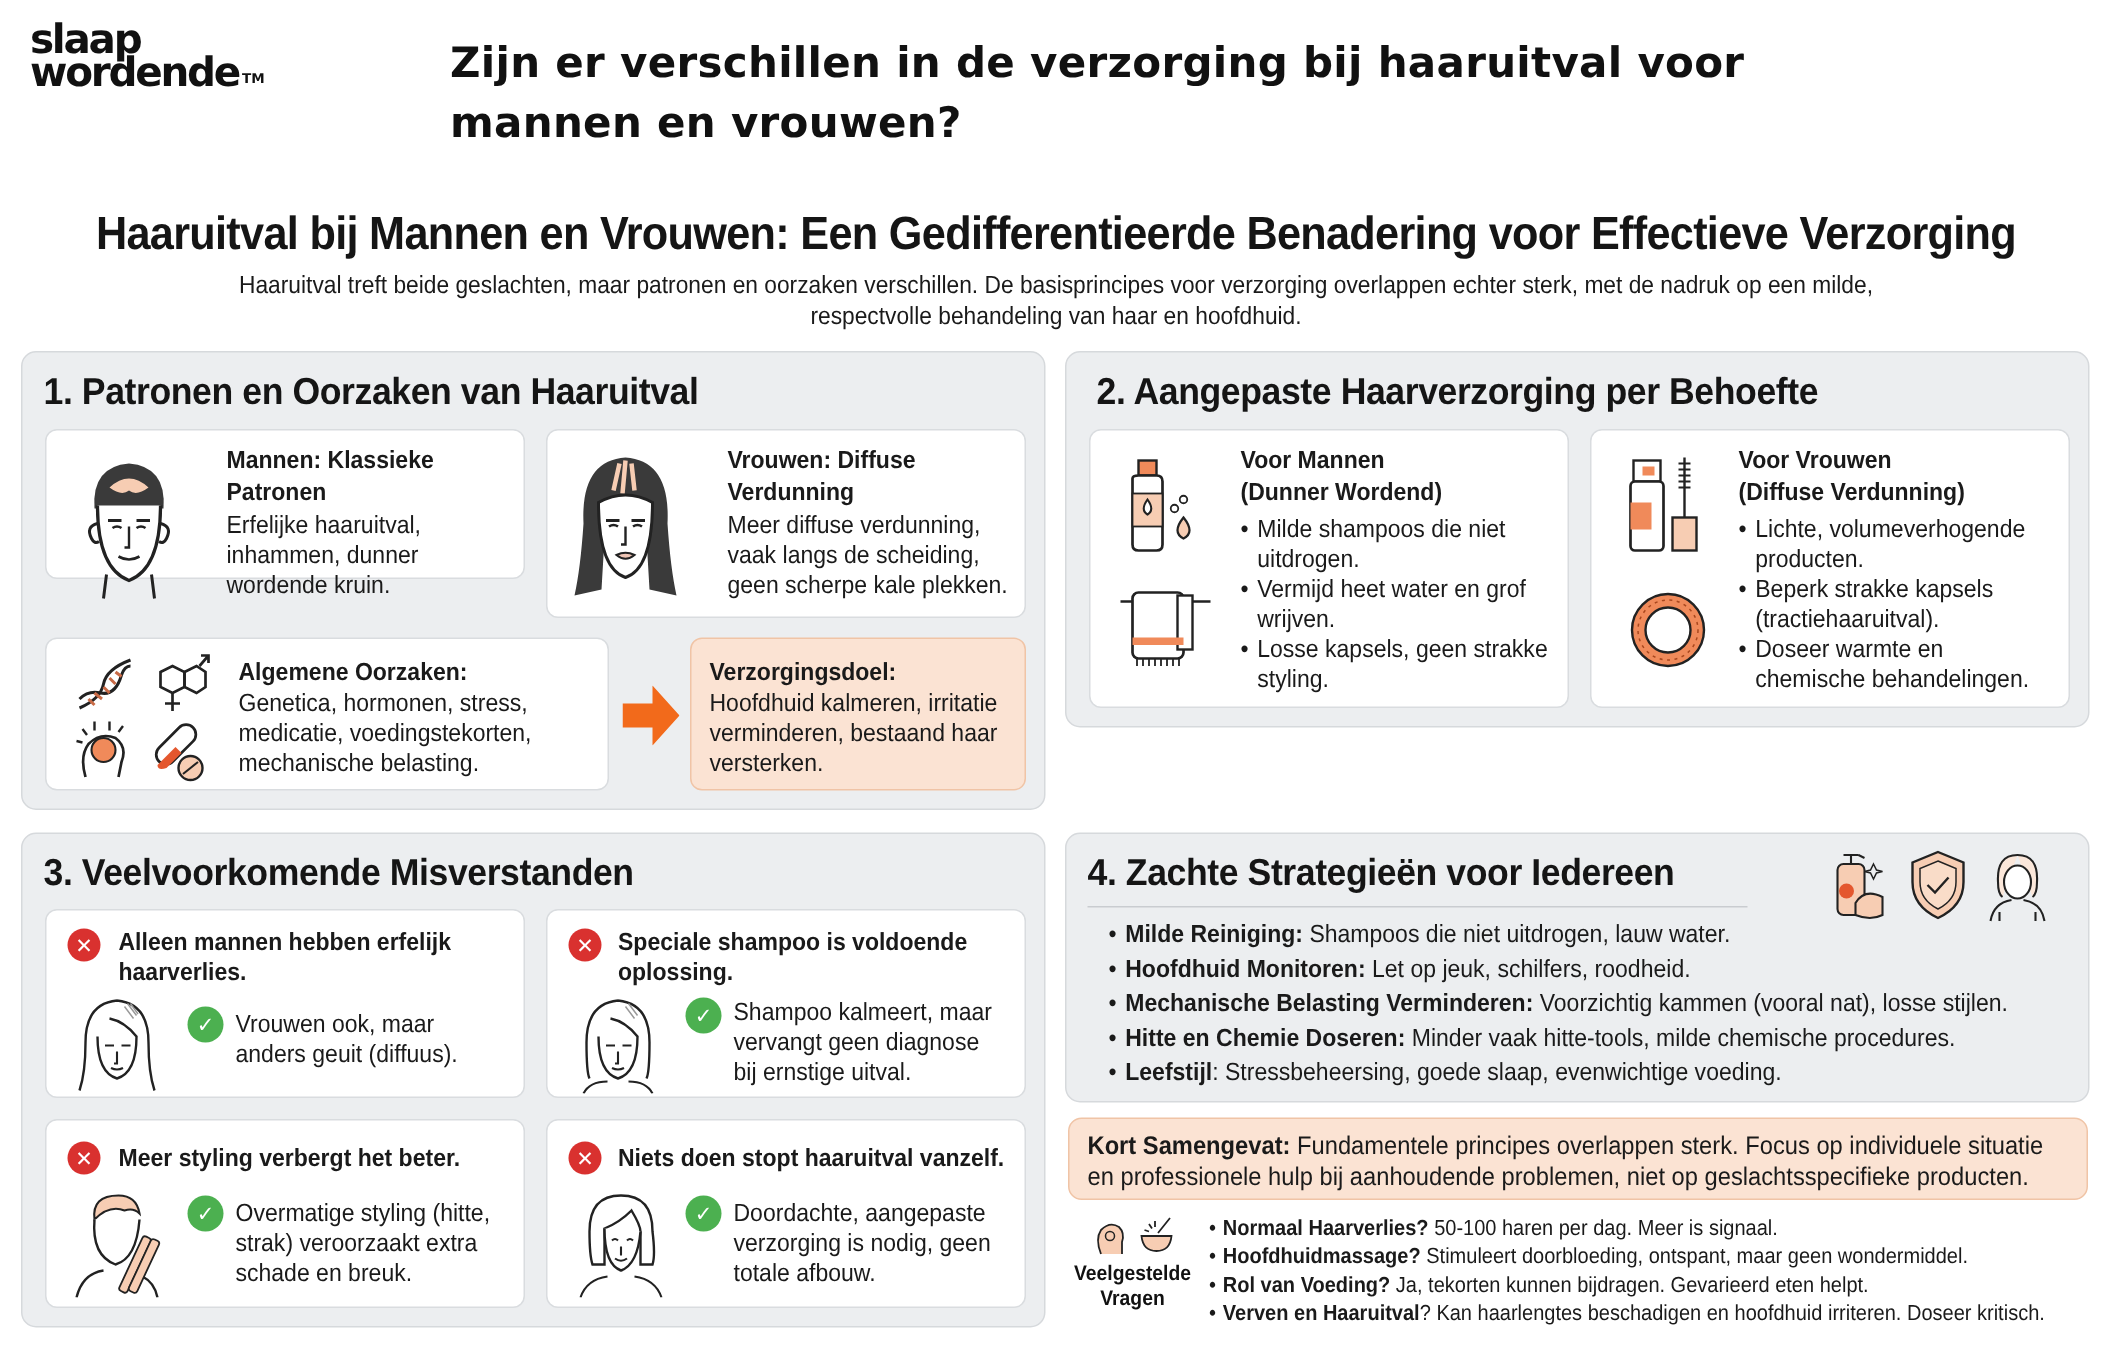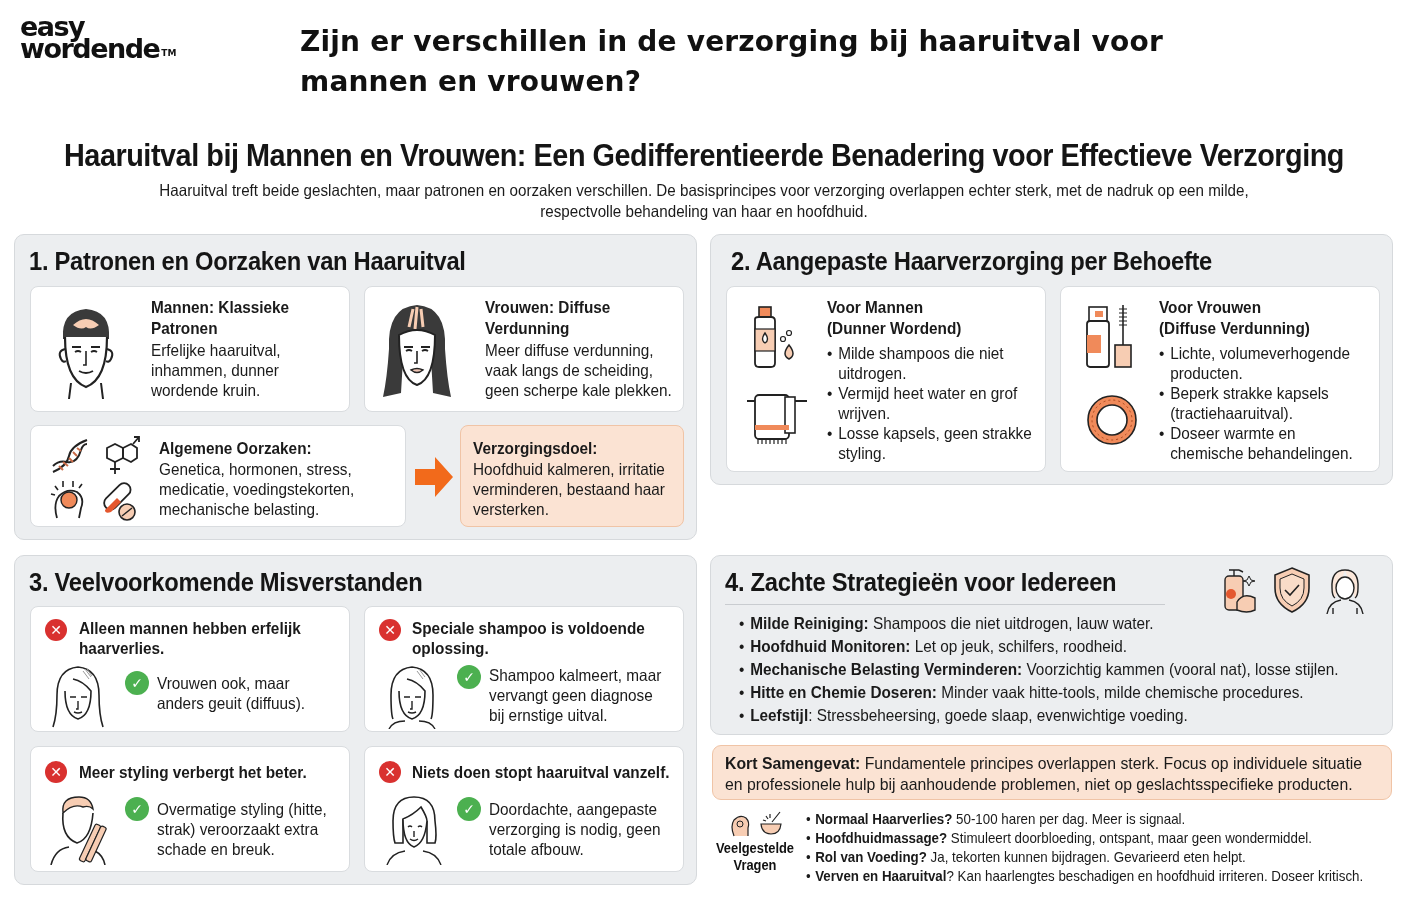--- a/index.html
+++ b/index.html
@@ -26,32 +26,32 @@
   .faq-label{position:absolute;left:712px;top:840px;width:86px;text-align:center;font-weight:bold;font-size:14px;line-height:17px;transform:scaleX(0.92)}
   .faq-list{position:absolute;left:806px;top:810px;font-size:14.5px;line-height:19px;color:#1a1a1a;transform:scaleX(0.92);transform-origin:left top;white-space:nowrap}
   .faq-list li{list-style:none;position:relative;padding-left:10px}
   .faq-list li::before{content:"•";position:absolute;left:0}
   .divider{position:absolute;height:1px;background:#c9ccd0}
 </style>
 </head>
 <body>
 
 <div class="logo">
-  <div>easy</div>
+  <div>slaap</div>
   <div><span>wordende</span><span class="tm">TM</span></div>
 </div>
 <div class="question">Zijn er verschillen in de verzorging bij haaruitval voor mannen en vrouwen?</div>
 
 <div class="main-title">Haaruitval bij Mannen en Vrouwen: Een Gedifferentieerde Benadering voor Effectieve Verzorging</div>
 <div class="intro">Haaruitval treft beide geslachten, maar patronen en oorzaken verschillen. De basisprincipes voor verzorging overlappen echter sterk, met de nadruk op een milde, respectvolle behandeling van haar en hoofdhuid.</div>
 
 <div class="panel" style="left:14px;top:234px;width:683px;height:306px">
   <h2 style="left:14px;top:12px">1. Patronen en Oorzaken van Haaruitval</h2>
 
-  <div class="card" style="left:15px;top:51px;width:320px;height:126px">
+  <div class="card" style="left:15px;top:51px;width:320px;height:100px">
     <svg class="icon" style="left:20px;top:14px" width="70" height="100" viewBox="0 0 70 100">
       <path d="M12 38 Q10 10 35 8 Q60 10 58 38" fill="#3a3a3a"></path>
       <path d="M22 24 Q35 12 48 24 Q40 30 35 26 Q30 30 22 24Z" fill="#f7cdb3"></path>
       <path d="M14 36 Q14 78 35 86 Q56 78 56 36" fill="#fff" stroke="#222" stroke-width="2.2"></path>
       <path d="M14 48 Q6 50 10 58 Q12 62 15 60" fill="none" stroke="#222" stroke-width="2"></path>
       <path d="M56 48 Q64 50 60 58 Q58 62 55 60" fill="none" stroke="#222" stroke-width="2"></path>
       <path d="M21 46 h9 M40 46 h9" stroke="#222" stroke-width="2"></path>
       <path d="M24 51 q3 -2 6 0 M40 51 q3 -2 6 0" stroke="#222" stroke-width="1.8" fill="none"></path>
       <path d="M35 50 v14 h-3" stroke="#222" stroke-width="1.6" fill="none"></path>
       <path d="M28 70 q7 4 14 0" stroke="#222" stroke-width="1.8" fill="none"></path>

